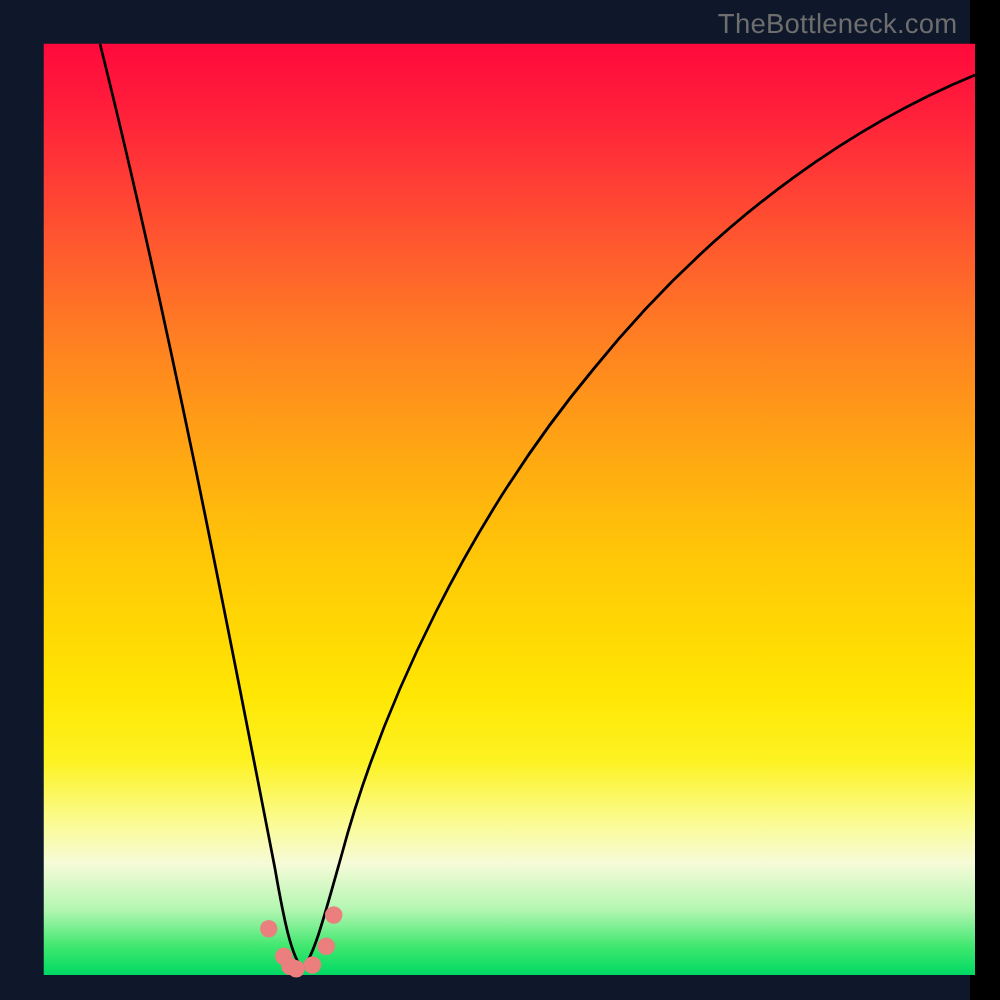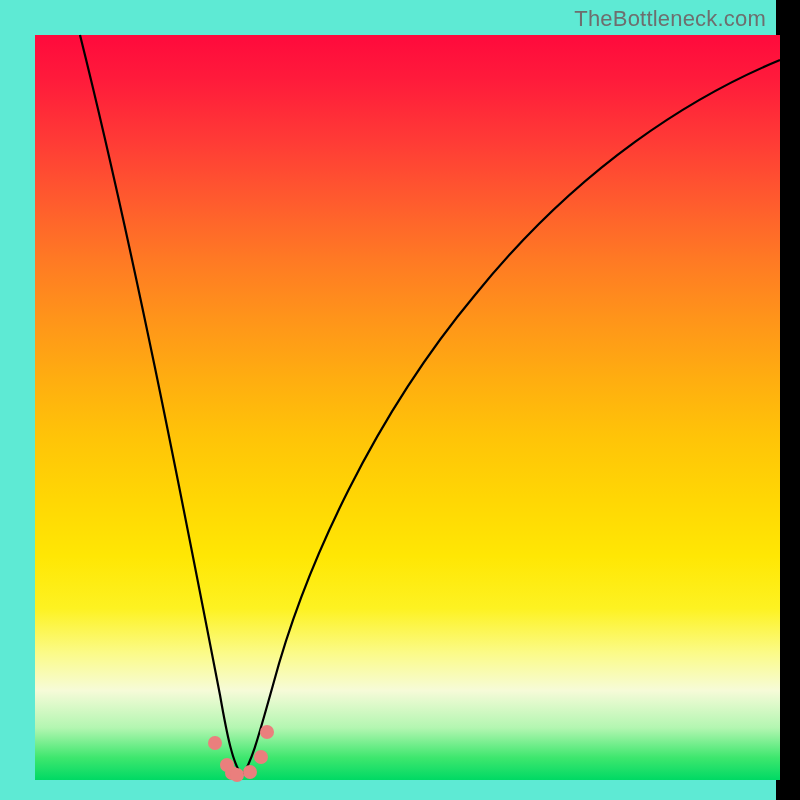--- a/index.html
+++ b/index.html
@@ -10,21 +10,21 @@
     overflow: hidden;
     background: #000;
     font-family: Arial, Helvetica, sans-serif;
   }
   .frame {
     position: absolute;
     left: 0;
     top: 0;
     width: 776px;
     height: 800px;
-    background: #5eead4;
+    background: #0f172a;
   }
   .plot-area {
     position: absolute;
     left: 35px;
     top: 35px;
     width: 745px;
     height: 745px;
     
     background: linear-gradient(to bottom,
       #ff0a3c 0%,

